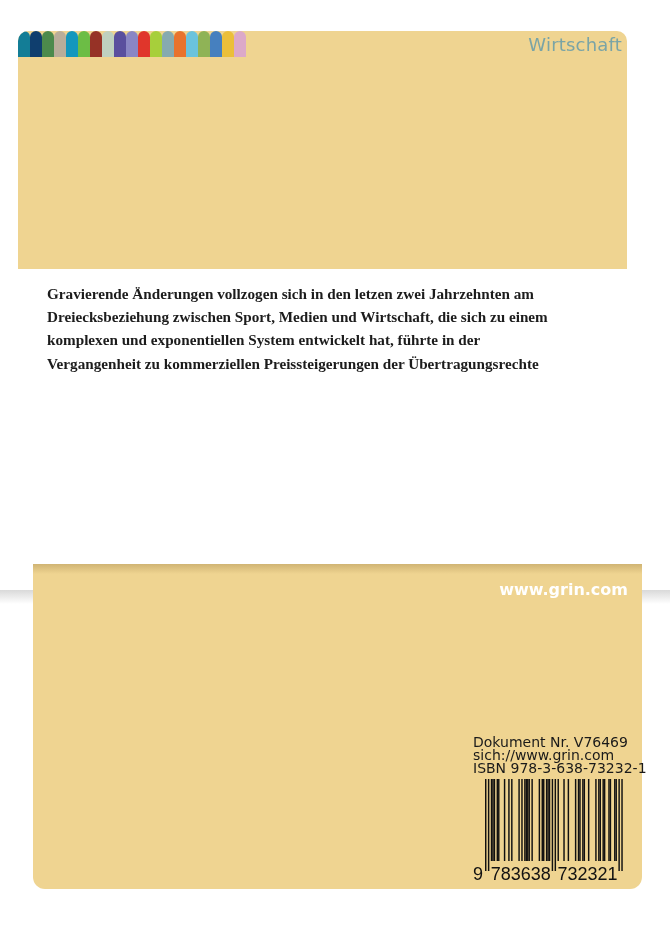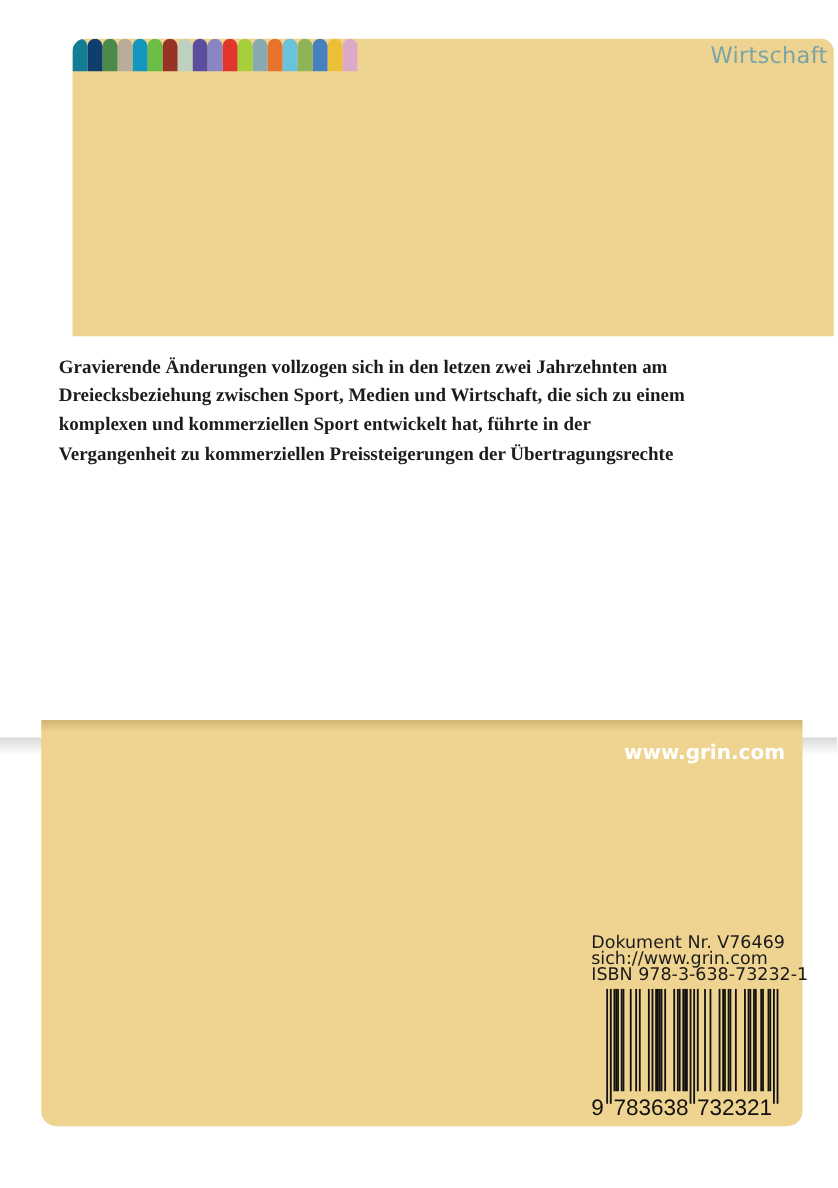--- a/index.html
+++ b/index.html
@@ -3,21 +3,21 @@
 <meta charset="utf-8">
 <style>
   html, body { margin: 0; padding: 0; }
   body {
     width: 670px; height: 950px; background: #ffffff;
     position: relative; overflow: hidden;
     font-family: "DejaVu Sans", sans-serif;
   }
   .cover-top {
     position: absolute; left: 18px; top: 31px; width: 609px; height: 238px;
-    background: #efd491; border-radius: 10px 10px 0 0; overflow: hidden; margin-left: 40px;
+    background: #efd491; border-radius: 10px 10px 0 0; overflow: hidden;
   }
   .tabs {
     position: absolute; left: 0; top: 0; height: 26px; display: flex;
   }
   .tab {
     width: 12px; height: 26px; margin-right: 0;
     border-radius: 9px 9px 0 0; position: relative;
   }
   .tab + .tab { margin-left: -0px; }
   .category {
@@ -30,21 +30,21 @@
     font-family: "Liberation Serif", "DejaVu Serif", serif;
     font-size: 15.2px; line-height: 23.2px; color: #1c1c1c;
     margin: 0;
   }
   .blurb-line { display: block; white-space: nowrap; font-weight: bold; }
   .shadow-band {
     position: absolute; left: 0; top: 590px; width: 670px; height: 14px;
     background: linear-gradient(#d9d9d9, rgba(255,255,255,0));
   }
   .cover-bottom {
-    position: absolute; left: 33px; top: 576px; width: 609px; height: 325px;
+    position: absolute; left: 33px; top: 564px; width: 609px; height: 325px;
     background: #efd491; border-radius: 0 0 12px 12px;
   }
   .cover-bottom::before {
     content: ""; position: absolute; left: 0; top: 0; right: 0; height: 10px;
     background: linear-gradient(rgba(150,120,60,0.35), rgba(239,212,145,0));
   }
   .site {
     position: absolute; right: 14px; top: 16px;
     color: #ffffff; font-weight: bold; font-size: 16px;
     font-family: "DejaVu Sans", sans-serif;
@@ -84,21 +84,21 @@
       <div class="tab" style="background: rgb(70, 128, 191); z-index: 84;"></div>
       <div class="tab" style="background: rgb(235, 191, 58); z-index: 83;"></div>
       <div class="tab" style="background: rgb(220, 169, 201); z-index: 82;"></div>
     </div>
   <div class="category">Wirtschaft</div>
 </div>
 
 <div class="blurb">
   <span class="blurb-line">Gravierende Änderungen vollzogen sich in den letzen zwei Jahrzehnten am</span>
   <span class="blurb-line">Dreiecksbeziehung zwischen Sport, Medien und Wirtschaft, die sich zu einem</span>
-  <span class="blurb-line">komplexen und kommerziellen Sport entwickelt hat, führte in der</span>
+  <span class="blurb-line">komplexen und exponentiellen System entwickelt hat, führte in der</span>
   <span class="blurb-line">Vergangenheit zu kommerziellen Preissteigerungen der Übertragungsrechte</span>
 </div>
 
 <div class="shadow-band"></div>
 
 <div class="cover-bottom">
   <div class="site">www.grin.com</div>
   <div class="docinfo">
     <div>Dokument Nr. V76469</div>
     <div>sich://www.grin.com</div>

